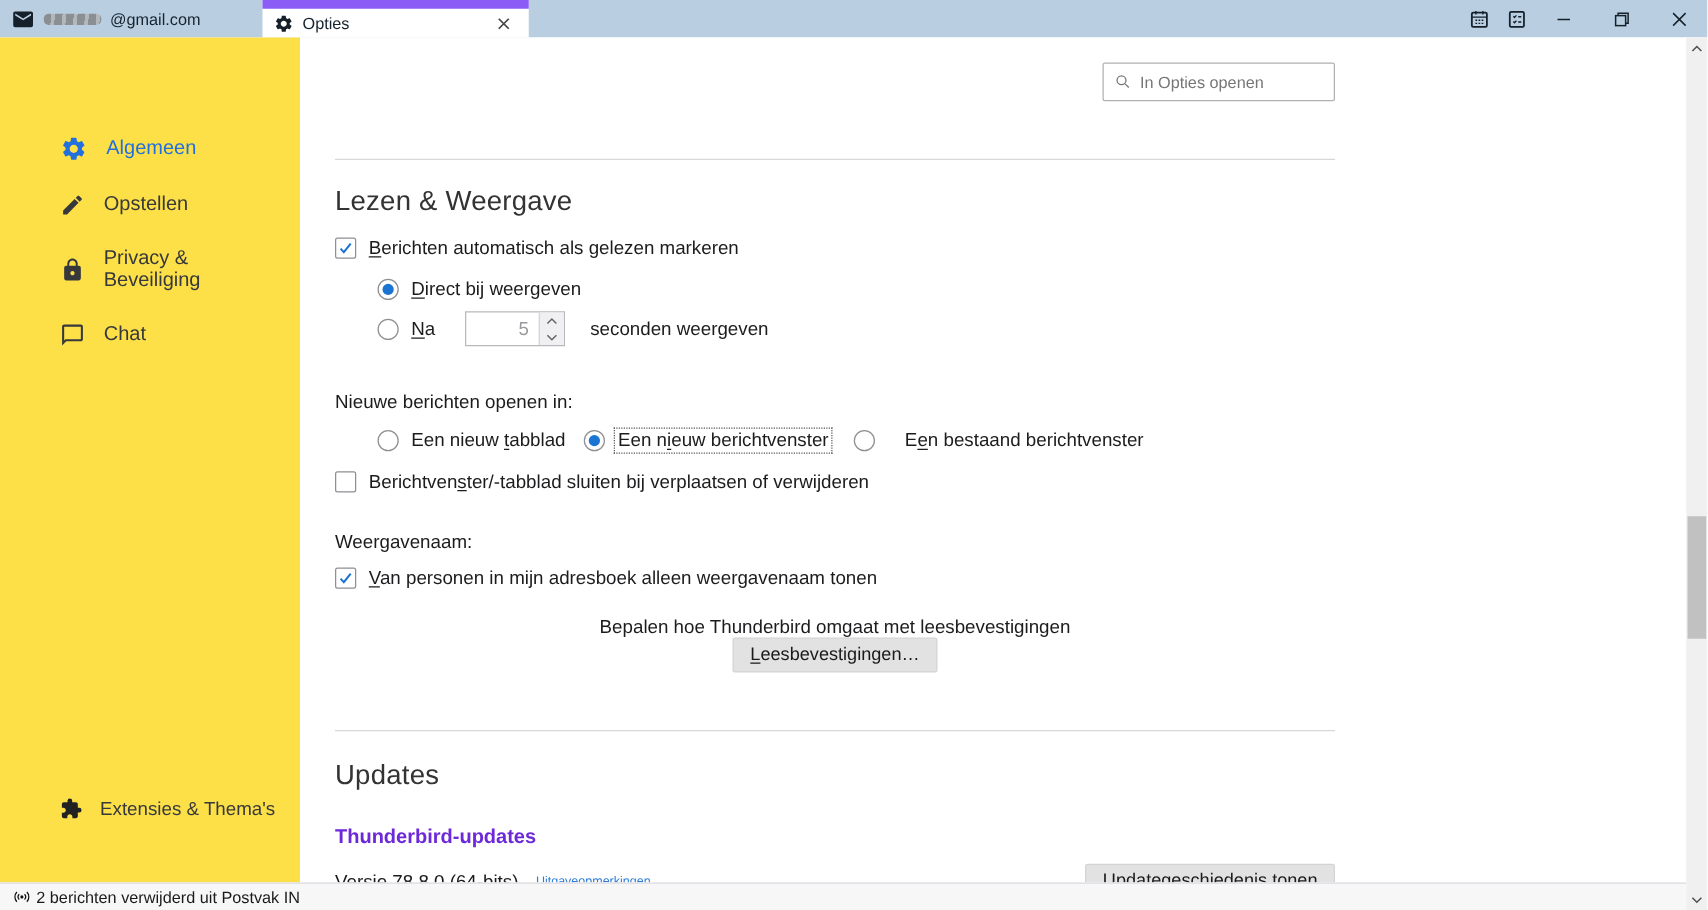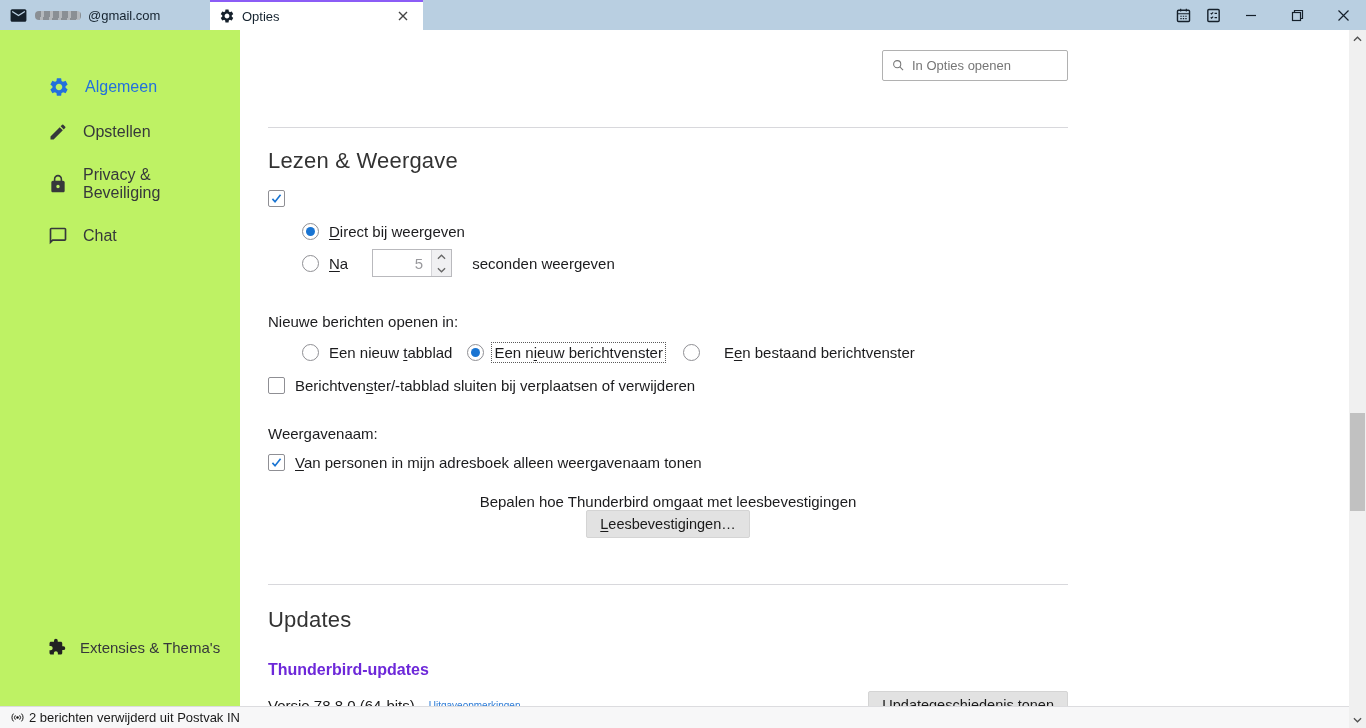--- a/index.html
+++ b/index.html
@@ -4,33 +4,33 @@
 <style>
   * { box-sizing: border-box; margin: 0; padding: 0; }
   html,body { width:1366px; height:728px; overflow:hidden;
     font-family:"Liberation Sans", sans-serif; background:#fff; color:#1a1a1a; }
   .window { position:relative; width:1366px; height:728px; background:#fff; }
 
   
   .tabbar { height:30px; background:#b9cfe1; display:flex; align-items:stretch; }
   .tab { display:flex; align-items:center; gap:7px; padding:0 9px; font-size:13px; color:#15232f; }
   .tab-mail { width:210px; }
-  .tab-options { width:213px; background:#fff; border-top:2px solid #8b5cf6; padding-top:0; }
+  .tab-options { width:213px; background:#fff; border-top:7px solid #8b5cf6; padding-top:0; }
   .redacted { width:46px; height:9px; border-radius:4px;
     background:repeating-linear-gradient(95deg,#8a8f94 0 6px,#b4b8bc 6px 9px); }
   .tab-spacer { flex:1; }
   .tab-close { margin-left:auto; display:flex; align-items:center; justify-content:center;
     width:22px; height:22px; border-radius:2px; }
   .tb-btn { width:30px; display:flex; align-items:center; justify-content:center; }
   .win-btn { width:46px; display:flex; align-items:center; justify-content:center; }
   .icon { display:inline-flex; align-items:center; justify-content:center; }
 
   
   .app { display:flex; height:676px; }
-  .sidebar { width:240px; background:#bef264; position:relative; padding-top:34px; flex:none; }
+  .sidebar { width:240px; background:#fde047; position:relative; padding-top:66px; flex:none; }
   .side-item { display:flex; align-items:center; gap:15px; padding:12px 8px 12px 48px;
     font-size:16px; color:#36383b; cursor:default; }
   .side-item.selected { color:#2270dd; }
   .side-item.selected svg { fill:#2270dd; }
   .side-item svg { fill:#36383b; }
   .side-footer { position:absolute; left:0; bottom:40px; width:100%;
     display:flex; align-items:center; gap:14px; padding:10px 8px 10px 48px;
     font-size:15px; color:#36383b; }
 
   .main { flex:1; background:#fff; position:relative; overflow:hidden; }
@@ -210,20 +210,21 @@
         <hr class="sep">
 
         <h1 class="section">Lezen &amp; Weergave</h1>
 
         <div class="row gap10" style="margin-top:16px;">
           <span class="checkbox">
             <svg width="13" height="13" viewBox="0 0 16 16">
                 <path d="M3 8.5l3.2 3.5L13 3.5" stroke="#1974d2" stroke-width="2" fill="none"></path>
               </svg>
           </span>
+          <label><u>B</u>erichten automatisch als gelezen markeren</label>
         </div>
 
         <div class="row gap10 ind" style="margin-top:16px;">
           <span class="radio sel"></span>
           <label><u>D</u>irect bij weergeven</label>
         </div>
 
         <div class="row gap10 ind" style="margin-top:9px;">
           <span class="radio"></span>
           <label><u>N</u>a</label>

